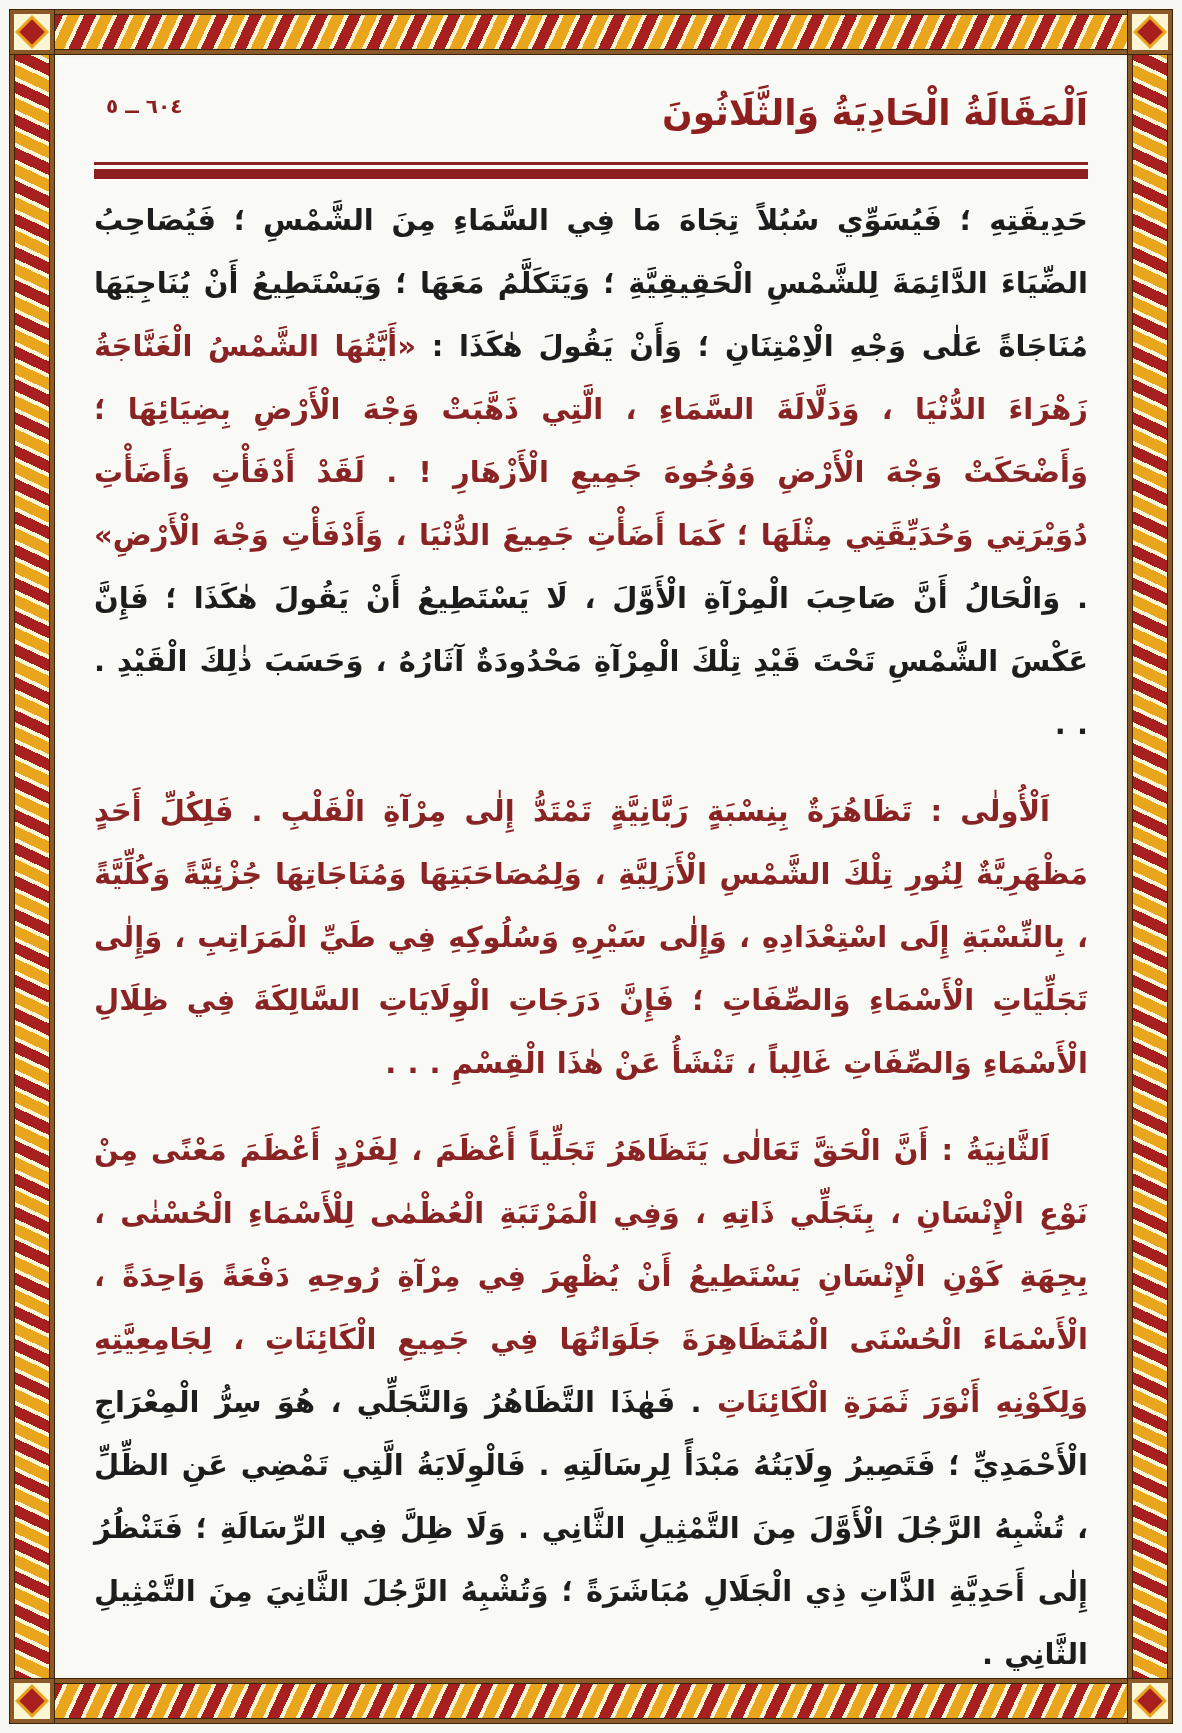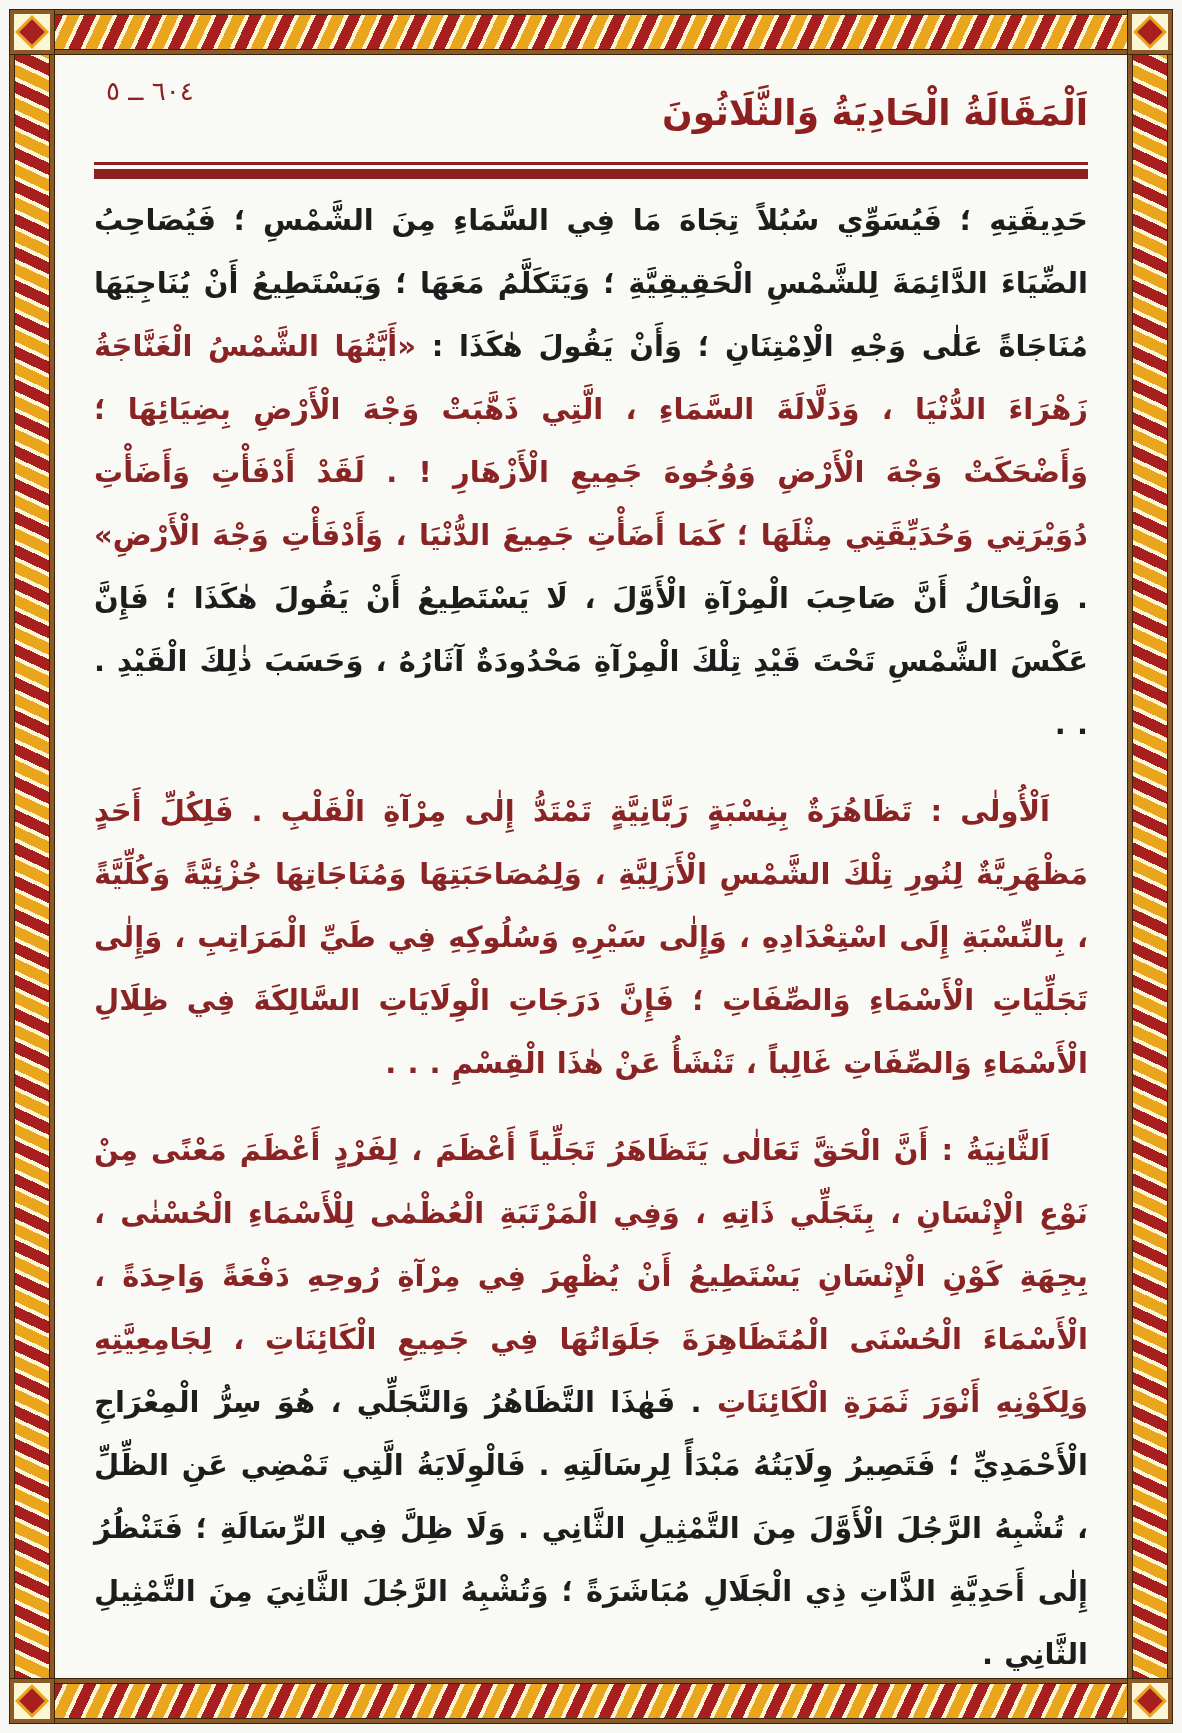--- a/index.html
+++ b/index.html
@@ -44,22 +44,22 @@
 
   
   .content{position:absolute;top:58px;bottom:58px;left:58px;right:58px;
            background:var(--content-bg);padding:18px 36px 0 36px;}
   header{position:relative;height:78px;}
   .page-title{
     position:absolute;left:0;right:0;top:12px;text-align:right;
     font-size:36px;font-weight:bold;color:var(--accent-red);line-height:1.4;
   }
   .page-number{
-    position:absolute;left:12px;top:0;
-    font-size:26px;font-weight:normal;color:var(--accent-red);
+    position:absolute;left:12px;top:18px;
+    font-size:20px;font-weight:bold;color:var(--accent-red);
     direction:rtl;
   }
   .rule{height:17px;margin-top:8px;
     background:linear-gradient(to bottom,
       var(--accent-red) 0 3px, transparent 3px 7px, var(--accent-red) 7px 17px);}
 
   main{margin-top:10px;}
   p.para{
     direction:rtl;text-align:justify;text-align-last:right;
     font-size:29px;font-weight:bold;line-height:63px;

